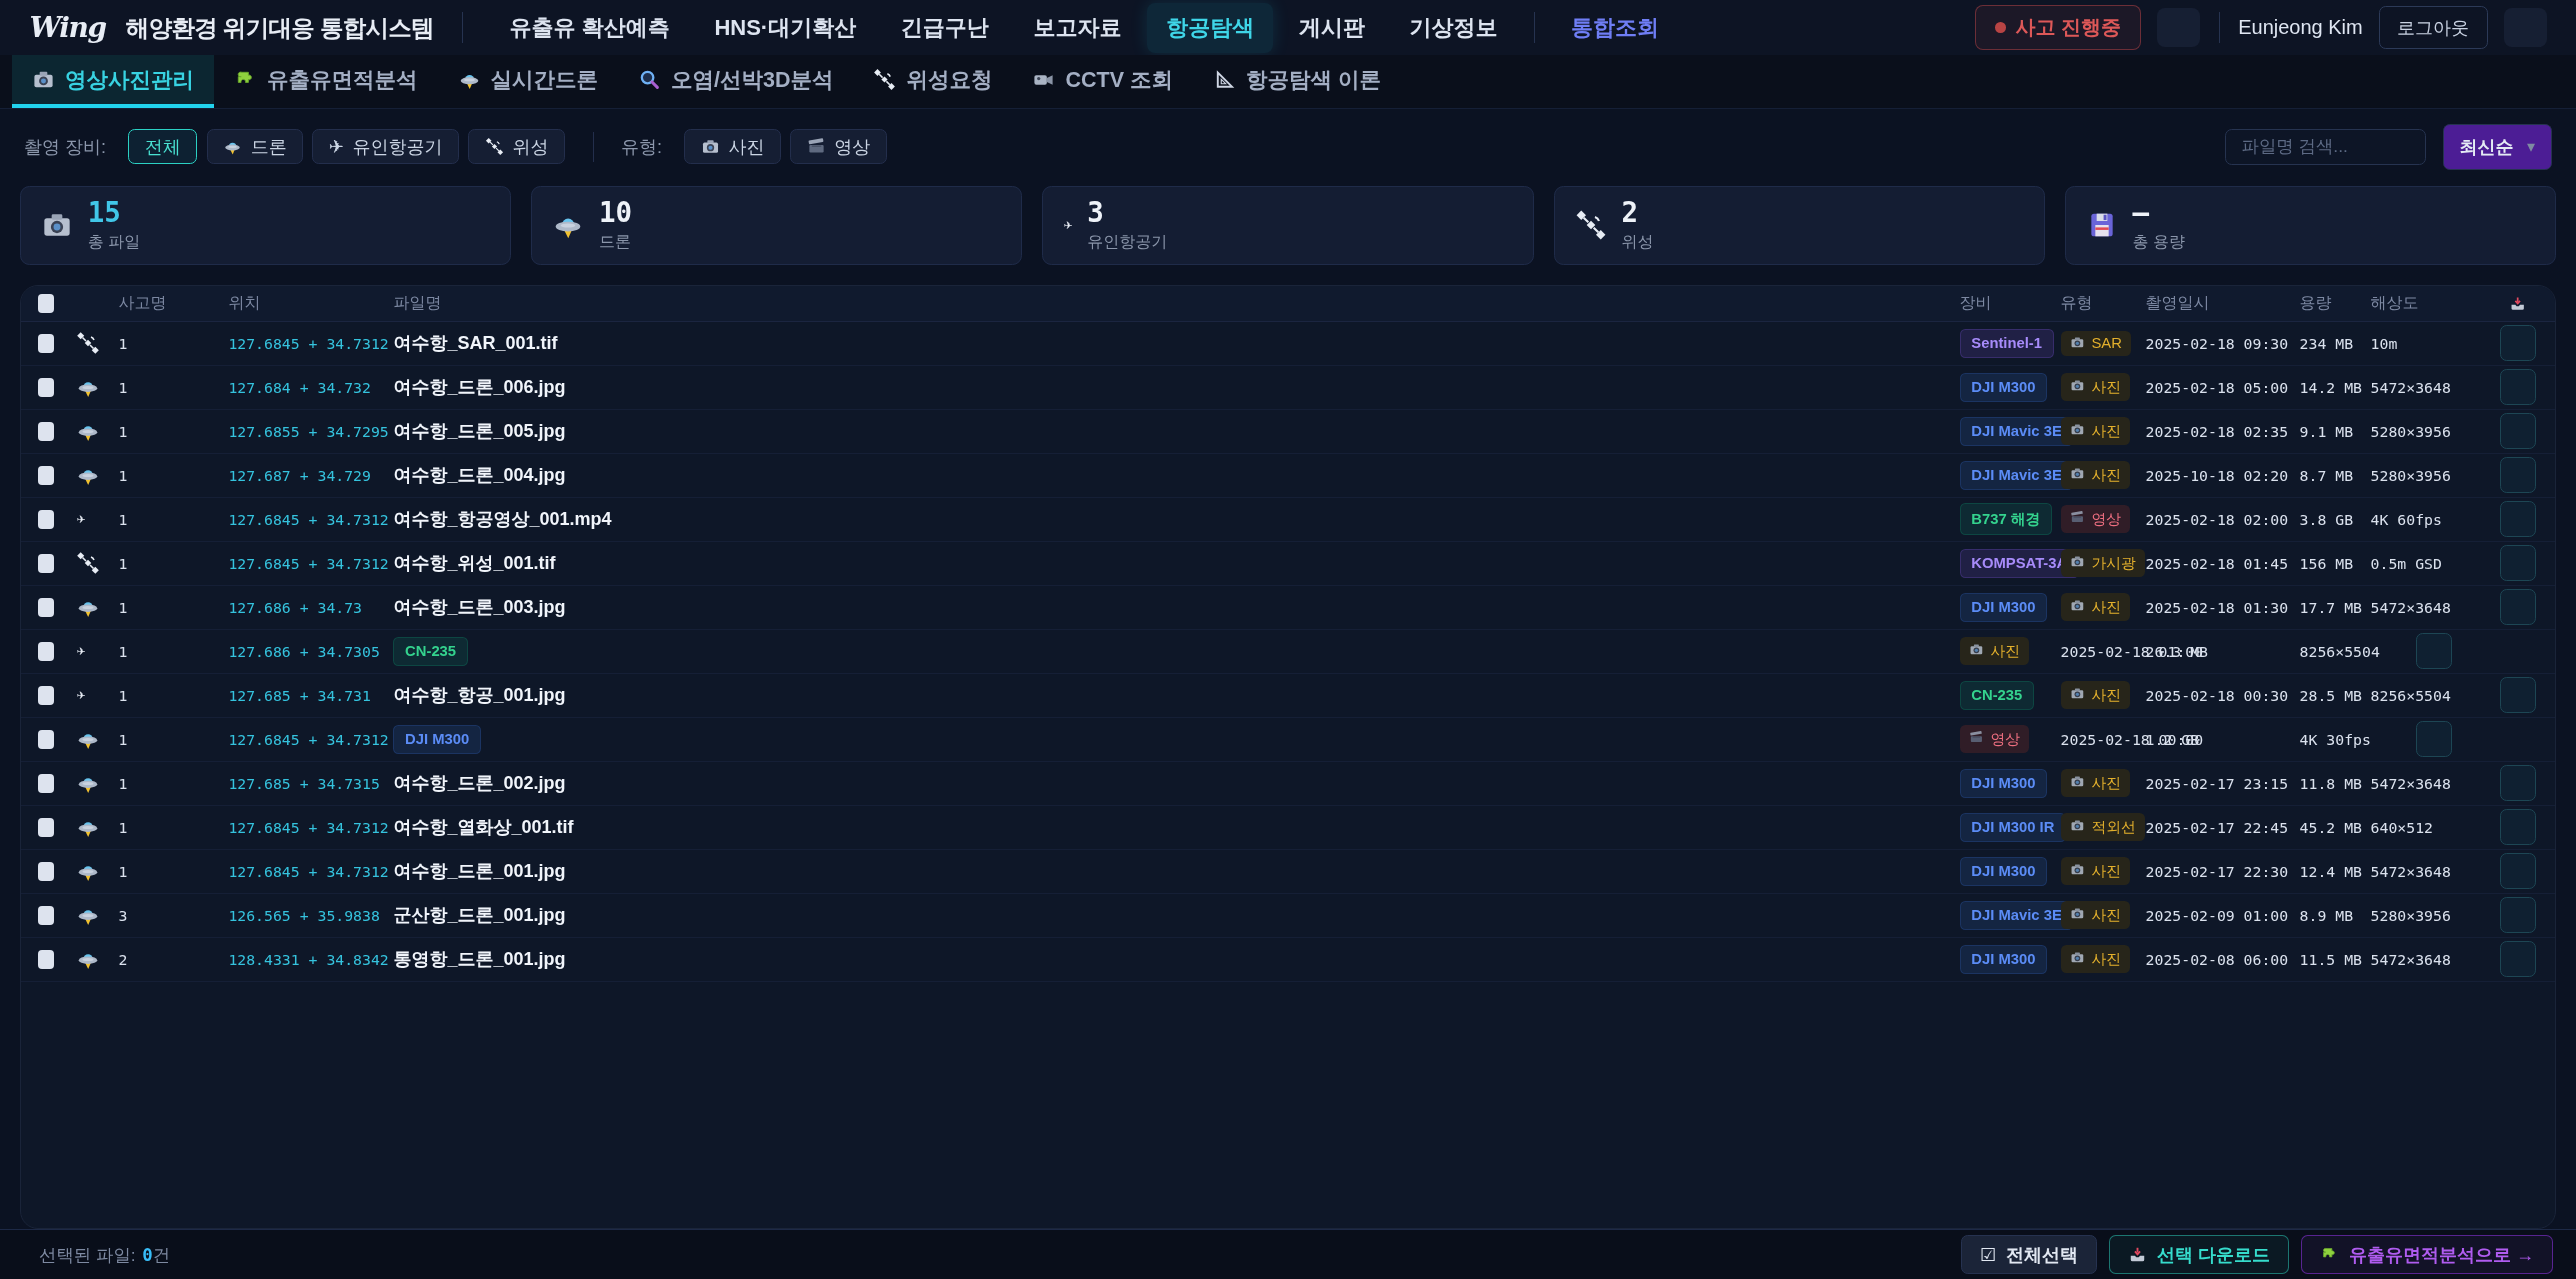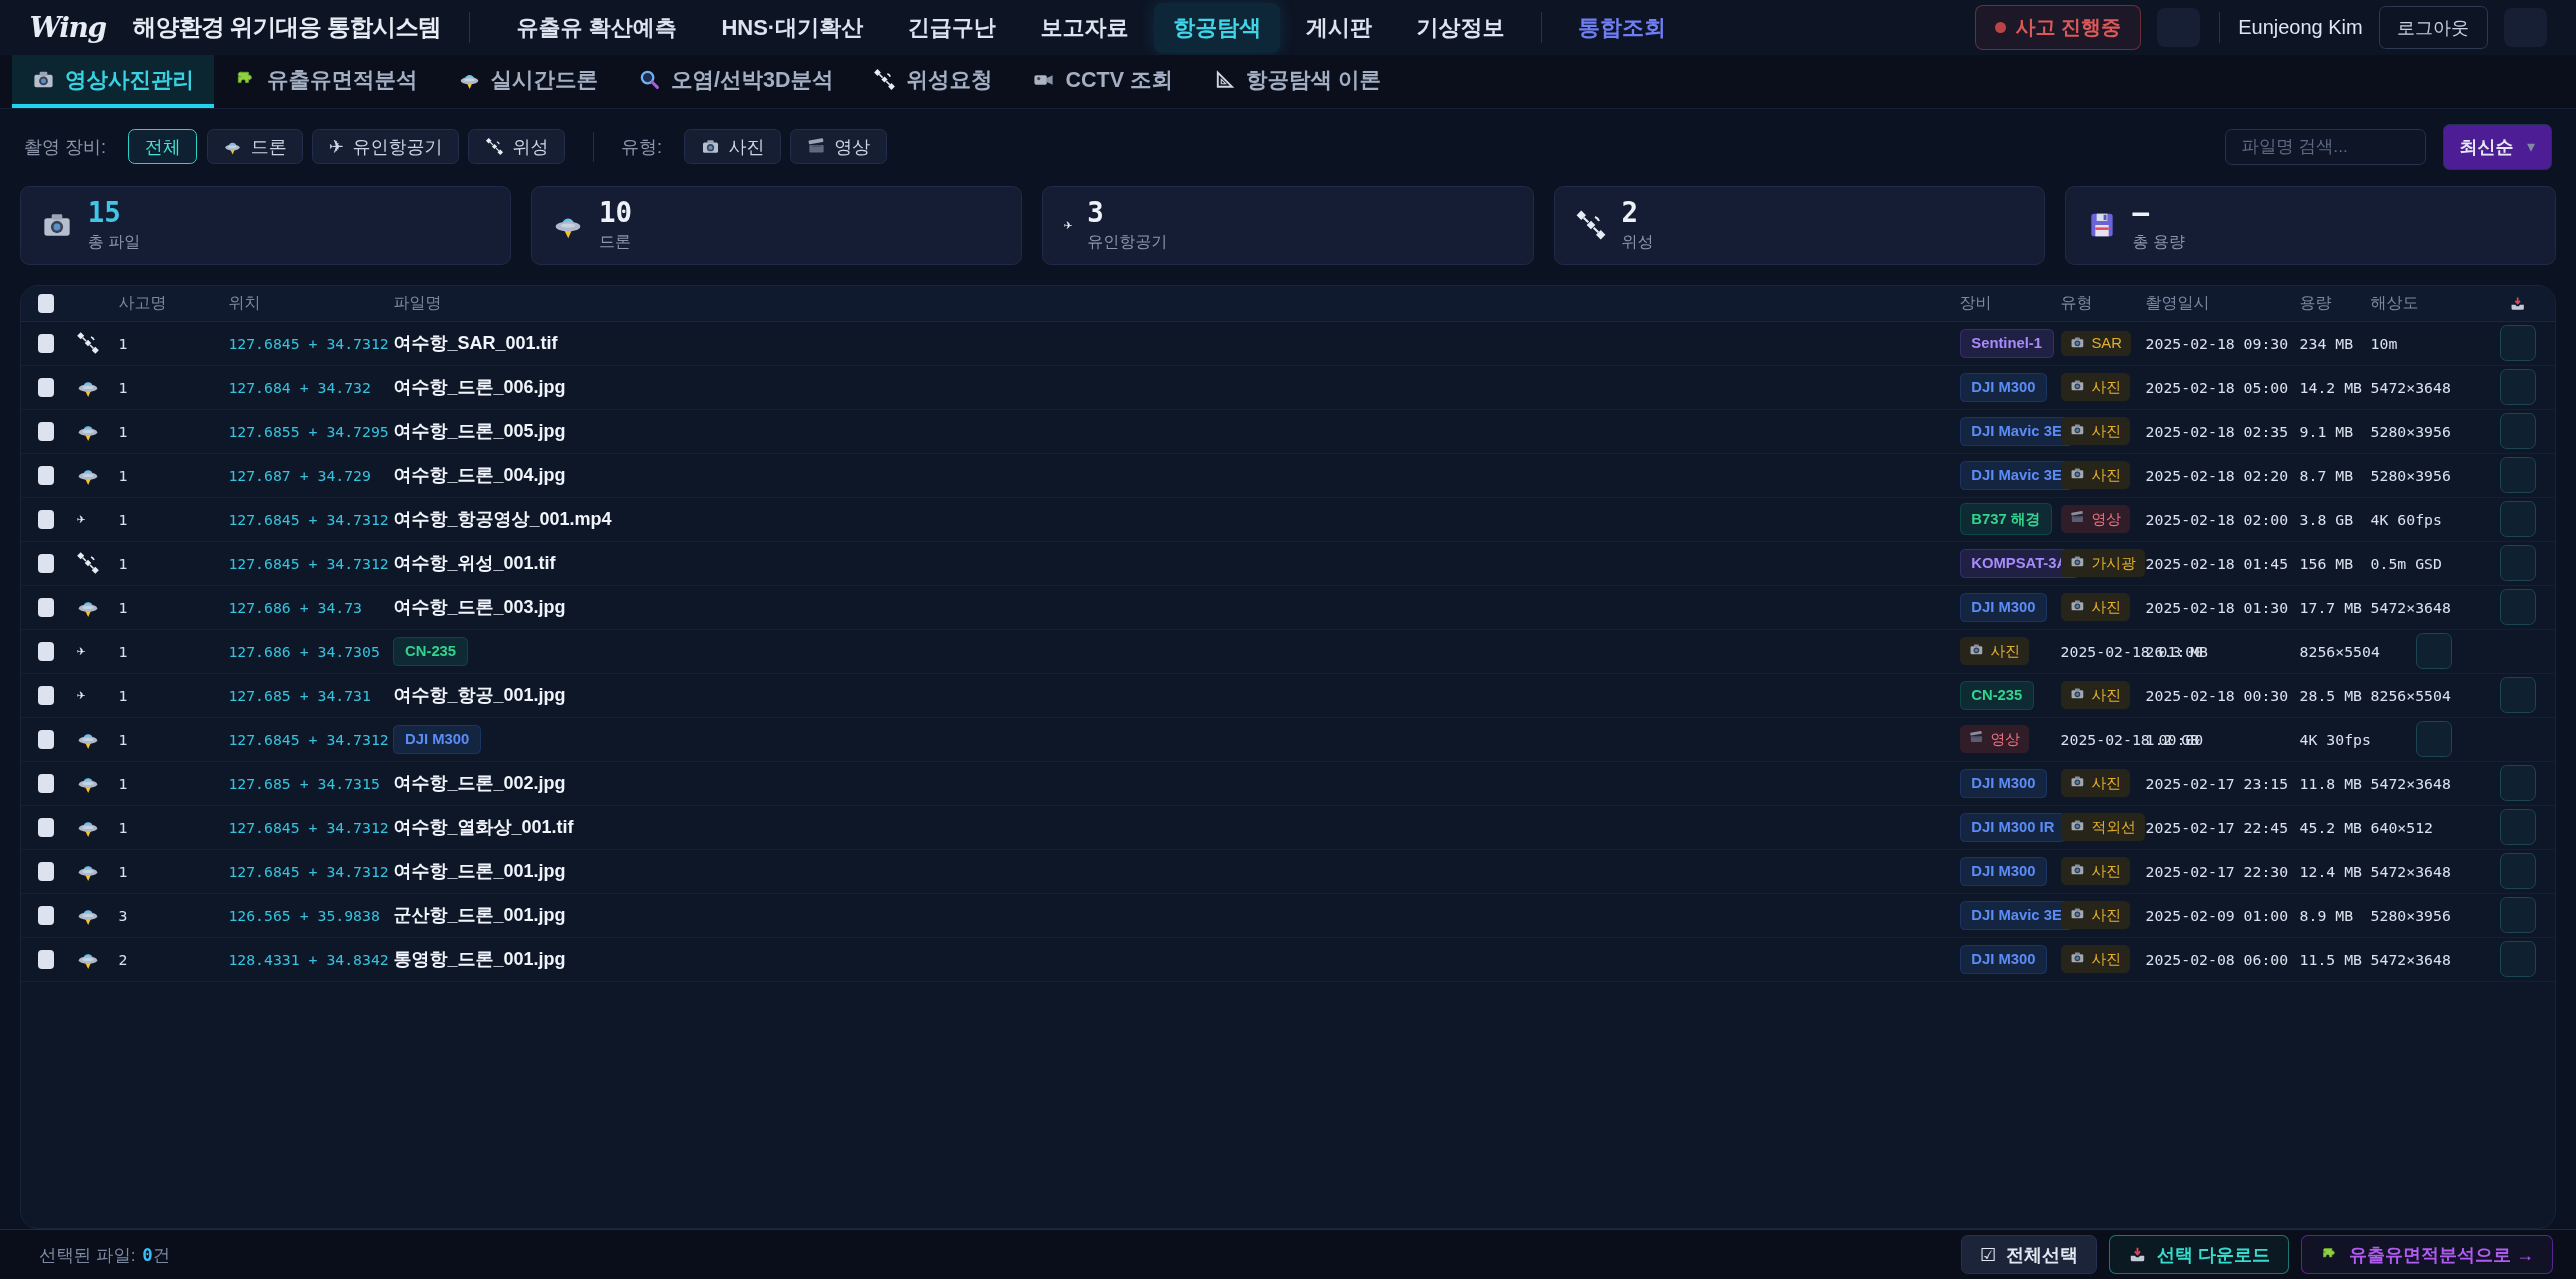--- a/index.html
+++ b/index.html
@@ -5,21 +5,21 @@
   *{box-sizing:border-box;margin:0;padding:0}
   html,body{width:2576px;height:1279px}
   body{
     background:#0b1222;color:#e8edf5;overflow:hidden;
     font-family:"Liberation Sans","DejaVu Sans",sans-serif;
     display:flex;flex-direction:column;
   }
   svg{display:block}
   
   .nav{height:55px;background:#0d1424;display:flex;align-items:center;padding:0 29.5px;flex:none}
-  .brand{display:flex;align-items:flex-start;gap:27px;white-space:nowrap}
+  .brand{display:flex;align-items:center;gap:20px;white-space:nowrap}
   .logo-script{font-family:"DejaVu Serif",serif;font-style:italic;font-weight:bold;font-size:28px;letter-spacing:-1.3px}
   .logo-title{font-size:23.5px;font-weight:bold;letter-spacing:-0.7px}
   .nav-vdiv{width:0.7px;height:31px;background:#263350;margin:0 28px;flex:none}
   .menu{display:flex;align-items:center;gap:6.7px}
   .menu-item{font-size:22px;font-weight:600;color:#dde4f0;padding:10px 19px;border-radius:8px;cursor:pointer;white-space:nowrap;background:none;border:none;font-family:inherit}
   .menu-item.active{background:rgba(34,211,238,.1);color:#3fd6e8;box-shadow:0 0 17.4px rgba(34,211,238,.14)}
   .menu-item.accent{color:#6f7ef5}
   .menu-vdiv{width:0.7px;height:31px;background:#263350;margin:0 10.7px}
   .nav-right{margin-left:auto;display:flex;align-items:center;gap:16px}
   .alert-badge{display:flex;align-items:center;gap:10px;border:0.7px solid rgba(230,80,80,.4);background:rgba(230,80,80,.07);color:#dd5858;font-size:20px;font-weight:600;padding:8px 19px;border-radius:8px;white-space:nowrap}
@@ -483,21 +483,21 @@
       <span>
               <svg viewBox="0 0 24 24">
                 <rect x="2.5" y="7" width="19" height="13" rx="2" fill="#b6bfce"></rect>
                 <rect x="8" y="4" width="8" height="4" rx="1" fill="#9aa4b6"></rect>
                 <circle cx="12" cy="13.5" r="4.6" fill="#3a4254"></circle>
                 <circle cx="12" cy="13.5" r="2.6" fill="#5b90c8"></circle>
               </svg>
             </span>
       <span>사진</span>
     </span>
-    <span class="mono">2025-02-18 02:20</span>
+    <span class="mono">2025-10-18 02:20</span>
     <span class="mono">8.7 MB</span>
     <span class="mono">5280×3956</span>
     <button class="dl-btn">
       <span></span>
     </button>
   </div>
         <div class="grid trow">
     <span class="cb"></span>
     <span class="dicon glyph">✈</span>
     <span class="mono">1</span>

